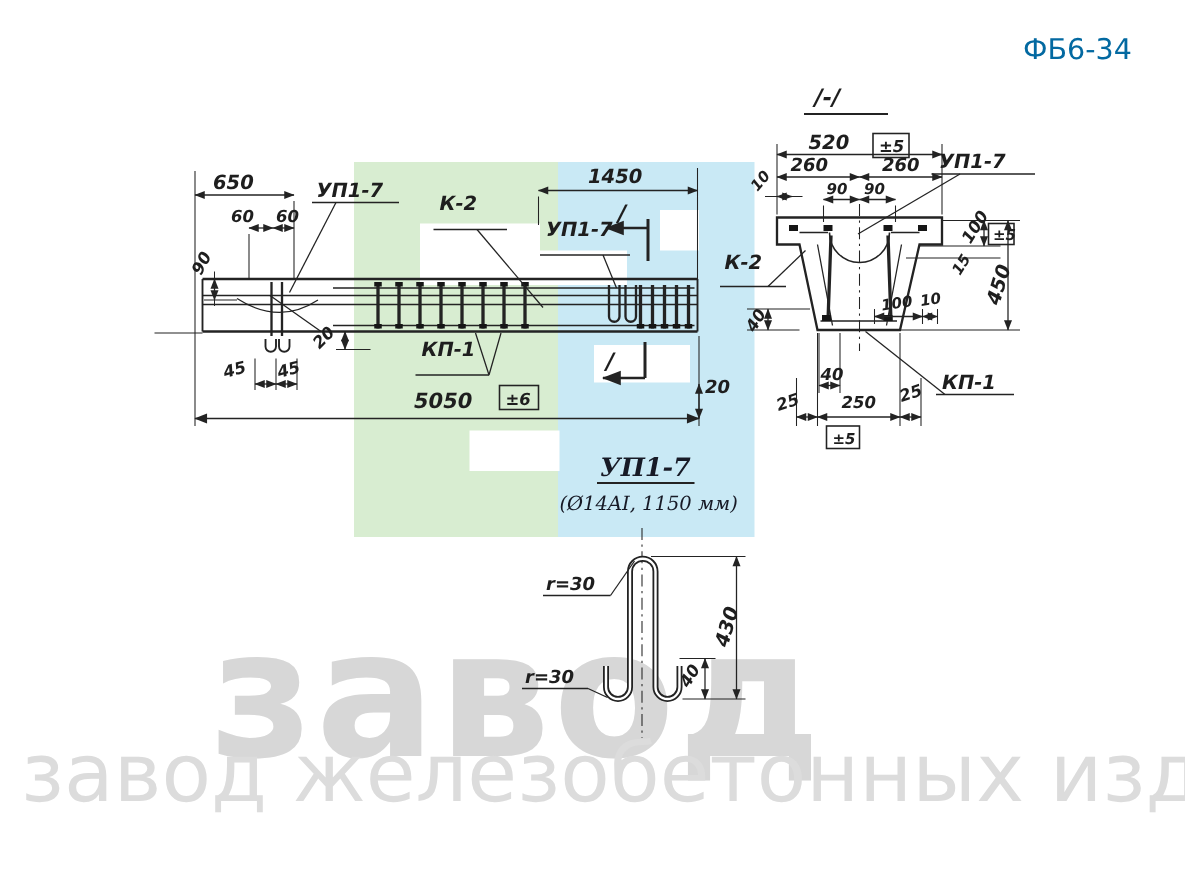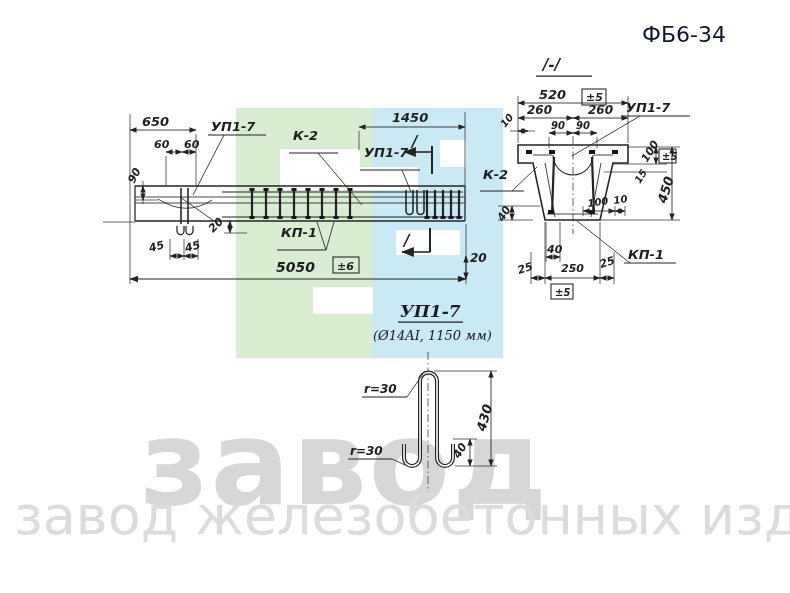--- a/index.html
+++ b/index.html
@@ -14,21 +14,21 @@
   .cut2{left:360px;top:167px;width:58px;height:23px;}
   .cut3{left:313px;top:287px;width:60px;height:27px;}
   .cut4{left:396px;top:230px;width:64px;height:25px;}
   .cut5{left:440px;top:140px;width:26px;height:27px;}
   
   .wm-brand{position:absolute;left:140px;top:404px;font-size:118px;line-height:1;
             font-weight:bold;color:#d7d7d7;letter-spacing:2px;white-space:nowrap;}
   .wm-tag{position:absolute;left:14px;top:489px;font-size:54px;line-height:1;
           color:#dcdcdc;white-space:nowrap;}
   
-  .doccode{position:absolute;left:642px;top:22px;font-size:22px;color:#0f172a;}
+  .doccode{position:absolute;left:682px;top:22px;font-size:19px;color:#0369a1;}
   
   #draw{position:absolute;left:0;top:0;}
   .ln{stroke:#232323;fill:none;}
   .w07{stroke-width:0.7;} .w08{stroke-width:0.85;} .w1{stroke-width:1.05;}
   .w12{stroke-width:1.25;} .w15{stroke-width:1.55;} .w2{stroke-width:2;} .w22{stroke-width:2.2;}
   .dash{stroke-dasharray:8 3 1.5 3;}
   .hw{font-family:"DejaVu Sans","Liberation Sans",sans-serif;font-style:italic;
       font-weight:600;fill:#1e1e1e;}
   .ts{font-family:"DejaVu Serif","Liberation Serif",serif;font-style:italic;fill:#171a26;}
   .s10{font-size:10px;} .s11{font-size:11px;} .s12{font-size:12px;}

